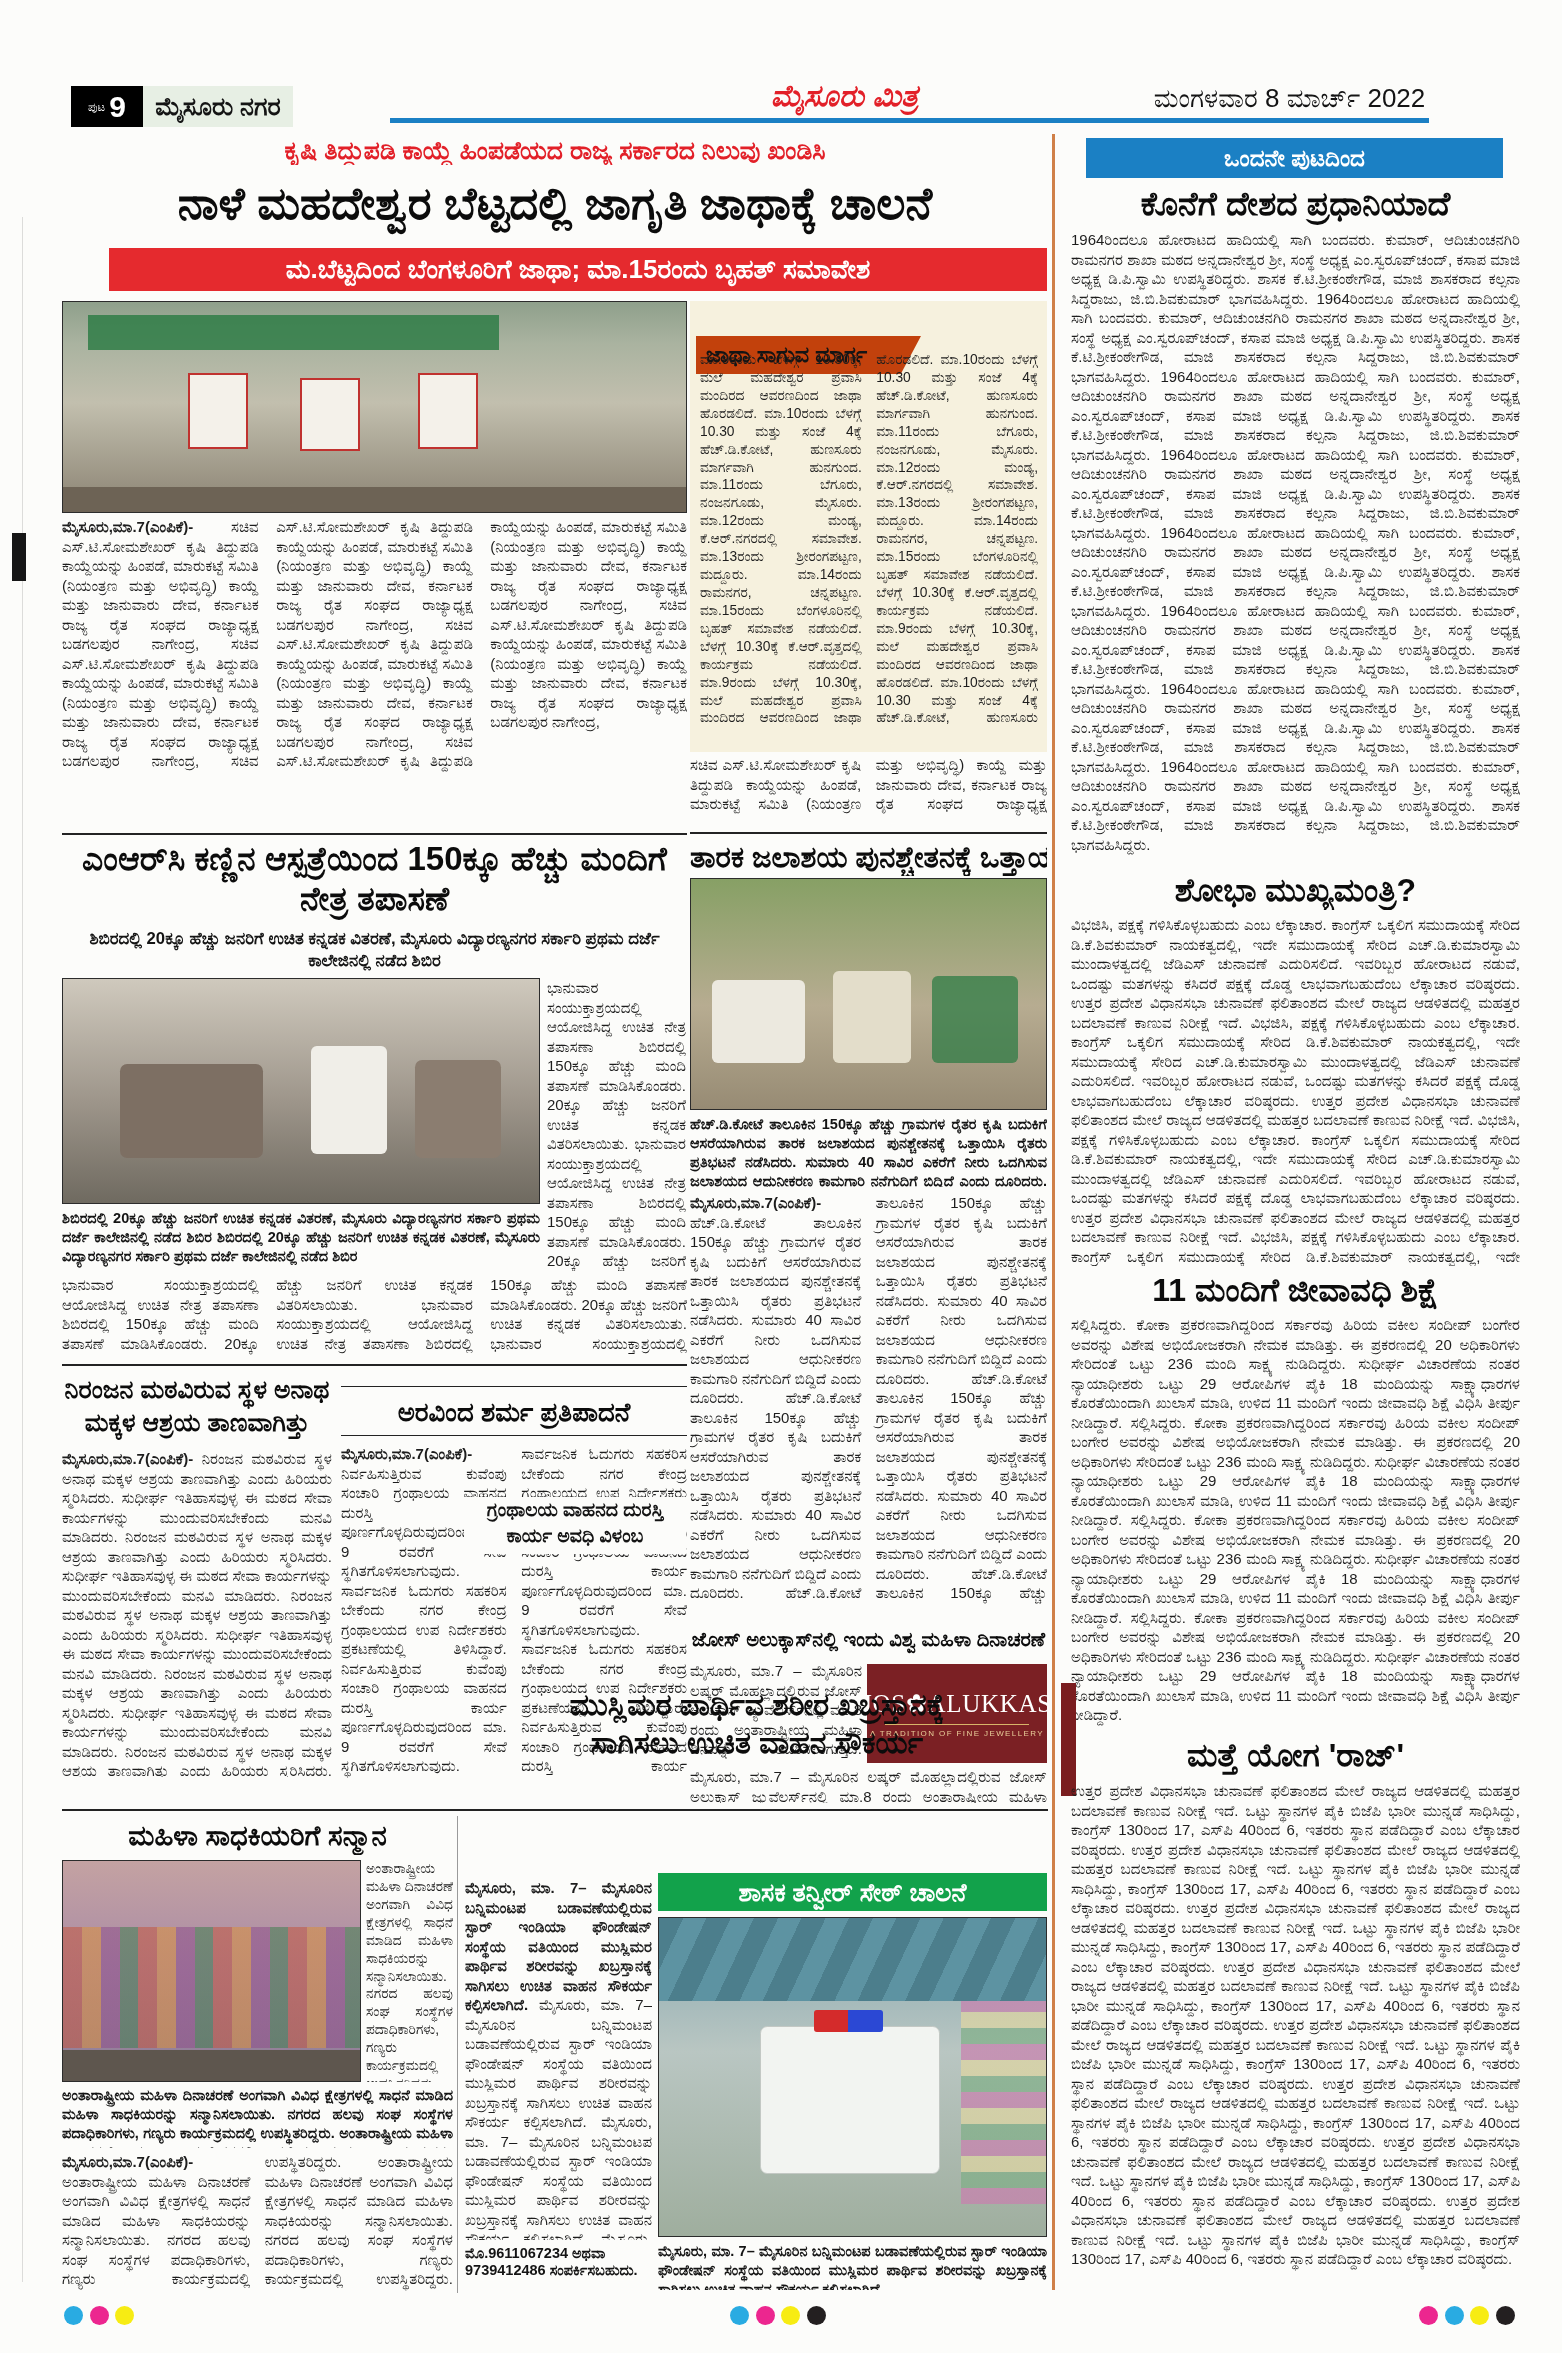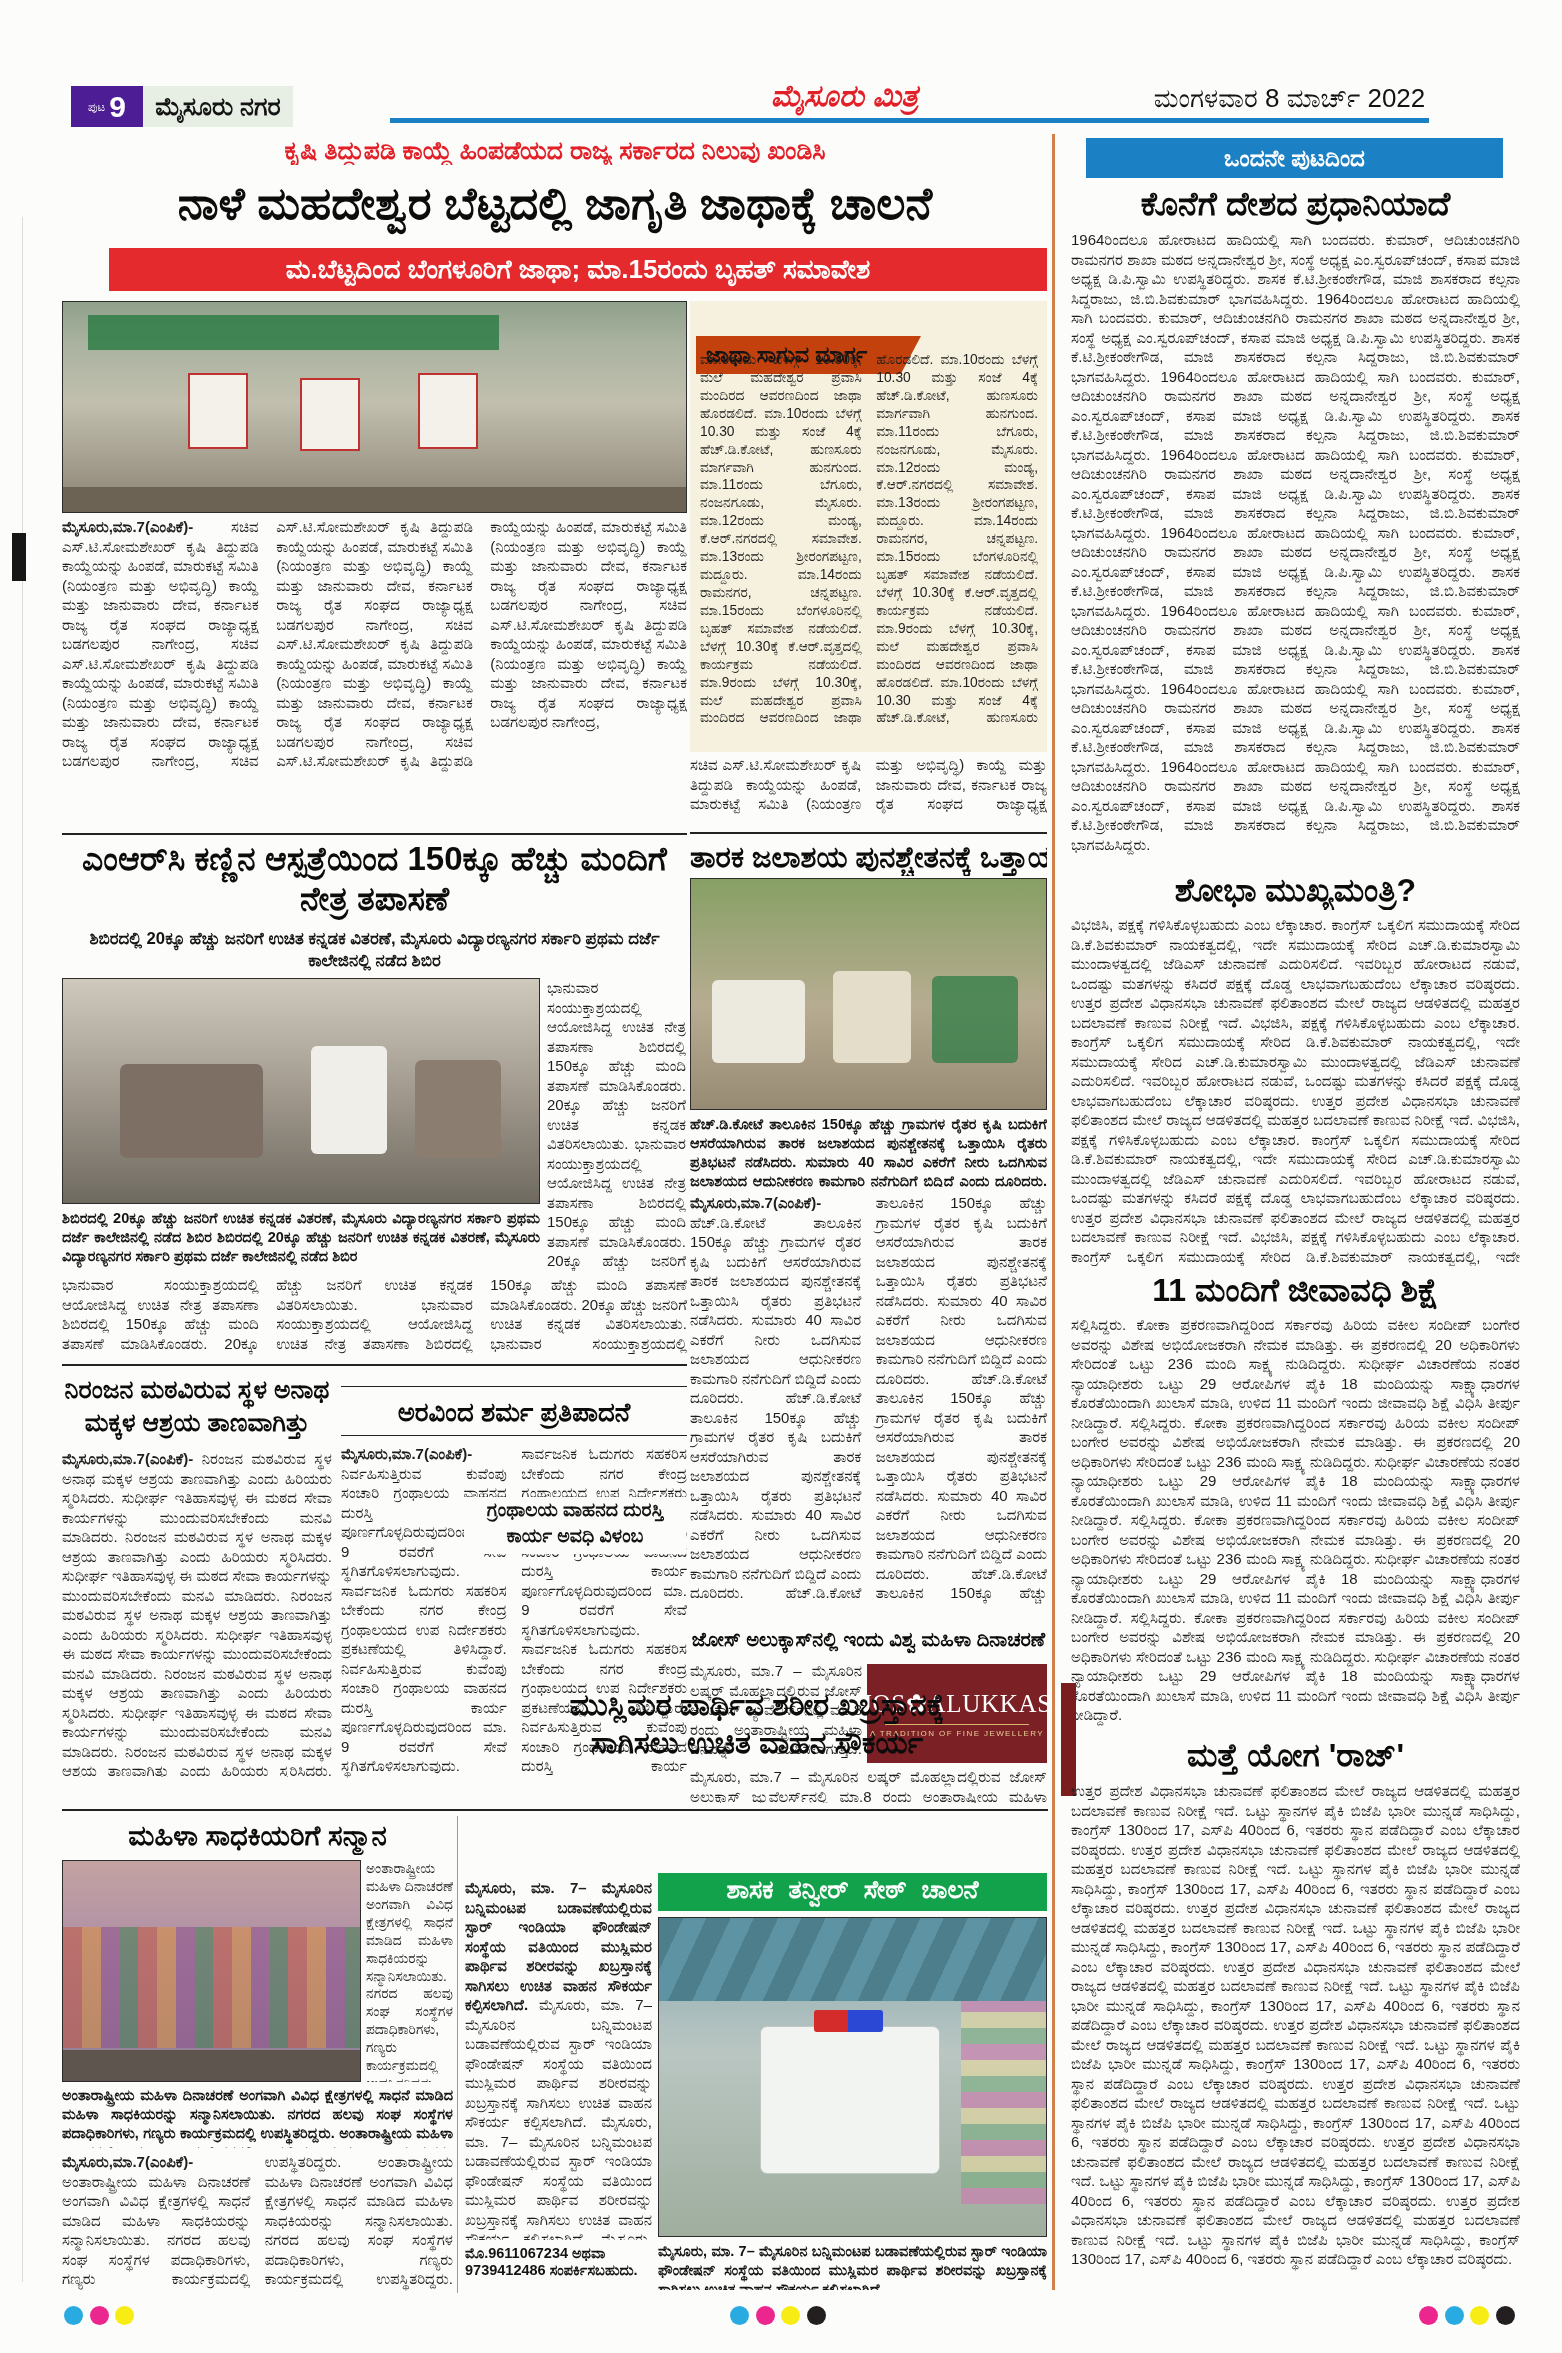--- a/index.html
+++ b/index.html
@@ -22,21 +22,21 @@
   .dot{width:19px;height:19px;border-radius:50%;display:inline-block;margin-right:6.5px;}
 </style>
 </head>
 <body>
 
 <div class="page">
 
   <div class="abs vline" style="left:22px;top:217px;width:1.4px;height:2065px;background:#dcdcda;"></div>
   <div class="abs" style="left:11.6px;top:533px;width:14.5px;height:48px;background:#161616;"></div>
 
-  <div class="abs" style="left:71px;top:86px;width:72px;height:41px;background:#4c1d95;color:#fff;display:flex;align-items:center;justify-content:center;gap:4.3px;">
+  <div class="abs" style="left:71px;top:86px;width:72px;height:41px;background:#000000;color:#fff;display:flex;align-items:center;justify-content:center;gap:4.3px;">
     <span style="font-size:11.6px;">ಪುಟ</span>
     <span style="font-size:30px;font-weight:bold;">9</span>
   </div>
   <div class="abs ctr" style="left:143px;top:86px;width:150px;height:41px;background:#e7efe4;font-size:25px;font-weight:bold;line-height:41px;">ಮೈಸೂರು ನಗರ</div>
   <div class="abs" style="left:390px;top:118px;width:1039px;height:5px;background:#1b80c4;"></div>
   <div class="abs ctr" style="left:725px;top:77px;width:239px;height:38px;color:#e22028;font-size:30px;font-weight:bold;font-style:italic;line-height:38px;">ಮೈಸೂರು ಮಿತ್ರ</div>
   <div class="abs ctr" style="left:1130px;top:81px;width:319px;height:35px;font-size:26px;line-height:35px;">ಮಂಗಳವಾರ 8 ಮಾರ್ಚ್ 2022</div>
 
   <div class="abs ctr nowrap" style="left:62px;top:135px;width:986px;height:30px;color:#e22028;font-size:25px;font-weight:bold;line-height:30px;">ಕೃಷಿ ತಿದ್ದುಪಡಿ ಕಾಯ್ದೆ ಹಿಂಪಡೆಯದ ರಾಜ್ಯ ಸರ್ಕಾರದ ನಿಲುವು ಖಂಡಿಸಿ</div>
   <div class="abs ctr headline nowrap" style="left:62px;top:168px;width:986px;height:75px;font-size:45px;line-height:72px;">ನಾಳೆ ಮಹದೇಶ್ವರ ಬೆಟ್ಟದಲ್ಲಿ ಜಾಗೃತಿ ಜಾಥಾಕ್ಕೆ ಚಾಲನೆ</div>
@@ -133,21 +133,21 @@
 
   <div class="abs ctr headline" style="left:467px;top:1686px;width:580px;height:80px;font-size:30px;line-height:1.25;">
     <div class="nowrap">ಮುಸ್ಲಿಮರ ಪಾರ್ಥಿವ ಶರೀರ ಖಬ್ರಸ್ತಾನಕ್ಕೆ</div>
     <div class="nowrap">ಸಾಗಿಸಲು ಉಚಿತ ವಾಹನ ಸೌಕರ್ಯ</div>
   </div>
   <div class="abs body-text" style="left:465px;top:1878px;width:187px;height:362px;">
     <b class="dl">ಮೈಸೂರು, ಮಾ. 7– ಮೈಸೂರಿನ ಬನ್ನಿಮಂಟಪ ಬಡಾವಣೆಯಲ್ಲಿರುವ ಸ್ಟಾರ್ ಇಂಡಿಯಾ ಫೌಂಡೇಷನ್ ಸಂಸ್ಥೆಯ ವತಿಯಿಂದ ಮುಸ್ಲಿಮರ ಪಾರ್ಥಿವ ಶರೀರವನ್ನು ಖಬ್ರಸ್ತಾನಕ್ಕೆ ಸಾಗಿಸಲು ಉಚಿತ ವಾಹನ ಸೌಕರ್ಯ ಕಲ್ಪಿಸಲಾಗಿದೆ.</b>
     <span>ಮೈಸೂರು, ಮಾ. 7– ಮೈಸೂರಿನ ಬನ್ನಿಮಂಟಪ ಬಡಾವಣೆಯಲ್ಲಿರುವ ಸ್ಟಾರ್ ಇಂಡಿಯಾ ಫೌಂಡೇಷನ್ ಸಂಸ್ಥೆಯ ವತಿಯಿಂದ ಮುಸ್ಲಿಮರ ಪಾರ್ಥಿವ ಶರೀರವನ್ನು ಖಬ್ರಸ್ತಾನಕ್ಕೆ ಸಾಗಿಸಲು ಉಚಿತ ವಾಹನ ಸೌಕರ್ಯ ಕಲ್ಪಿಸಲಾಗಿದೆ. ಮೈಸೂರು, ಮಾ. 7– ಮೈಸೂರಿನ ಬನ್ನಿಮಂಟಪ ಬಡಾವಣೆಯಲ್ಲಿರುವ ಸ್ಟಾರ್ ಇಂಡಿಯಾ ಫೌಂಡೇಷನ್ ಸಂಸ್ಥೆಯ ವತಿಯಿಂದ ಮುಸ್ಲಿಮರ ಪಾರ್ಥಿವ ಶರೀರವನ್ನು ಖಬ್ರಸ್ತಾನಕ್ಕೆ ಸಾಗಿಸಲು ಉಚಿತ ವಾಹನ ಸೌಕರ್ಯ ಕಲ್ಪಿಸಲಾಗಿದೆ. ಮೈಸೂರು, ಮಾ. 7– ಮೈಸೂರಿನ ಬನ್ನಿಮಂಟಪ ಬಡಾವಣೆಯಲ್ಲಿರುವ ಸ್ಟಾರ್ ಇಂಡಿಯಾ ಫೌಂಡೇಷನ್ ಸಂಸ್ಥೆಯ ವತಿಯಿಂದ ಮುಸ್ಲಿಮರ ಪಾರ್ಥಿವ ಶರೀರವನ್ನು ಖಬ್ರಸ್ತಾನಕ್ಕೆ ಸಾಗಿಸಲು ಉಚಿತ ವಾಹನ ಸೌಕರ್ಯ ಕಲ್ಪಿಸಲಾಗಿದೆ.</span>
   </div>
   <div class="abs" style="left:465px;top:2245px;width:187px;height:43px;font-size:14.5px;font-weight:bold;overflow:hidden;">ಮೊ.9611067234 ಅಥವಾ 9739412486 ಸಂಪರ್ಕಿಸಬಹುದು.</div>
-  <div class="abs ctr nowrap" style="left:658px;top:1873px;width:389px;height:38px;background:#12a24b;color:#fff;font-size:25px;font-weight:bold;line-height:38px;font-family:Liberation Mono, monospace;">ಶಾಸಕ ತನ್ವೀರ್ ಸೇಠ್ ಚಾಲನೆ</div>
+  <div class="abs ctr nowrap" style="left:658px;top:1873px;width:389px;height:38px;background:#12a24b;color:#fff;font-size:25px;font-weight:bold;line-height:38px;">ಶಾಸಕ ತನ್ವೀರ್ ಸೇಠ್ ಚಾಲನೆ</div>
   <div class="photo" style="left:658px;top:1917px;width:389px;height:320px;background:linear-gradient(180deg,#86a7b0 0%,#b9c6c2 42%,#9fae9e 100%);">
     <div style="left:0;top:0;width:100%;height:26%;background:repeating-linear-gradient(115deg,#4c7e8c 0 22px,#5d93a2 22px 43px);"></div>
     <div style="left:26%;top:34%;width:46%;height:46%;background:#f2f4f1;border-radius:7.2px;border:1.4px solid #c3c8c4;"></div>
     <div style="left:40%;top:29%;width:18%;height:7%;background:linear-gradient(90deg,#d42b2b 0 50%,#2b48d4 50% 100%);border-radius:2.9px;"></div>
     <div style="left:78%;top:26%;width:22%;height:64%;background:repeating-linear-gradient(0deg,#c97fae 0 16px,#7fae86 16px 32px,#e0d6a1 32px 48px);opacity:.7;"></div>
   </div>
   <div class="abs caption" style="left:658px;top:2242px;width:389px;height:48px;">ಮೈಸೂರು, ಮಾ. 7– ಮೈಸೂರಿನ ಬನ್ನಿಮಂಟಪ ಬಡಾವಣೆಯಲ್ಲಿರುವ ಸ್ಟಾರ್ ಇಂಡಿಯಾ ಫೌಂಡೇಷನ್ ಸಂಸ್ಥೆಯ ವತಿಯಿಂದ ಮುಸ್ಲಿಮರ ಪಾರ್ಥಿವ ಶರೀರವನ್ನು ಖಬ್ರಸ್ತಾನಕ್ಕೆ ಸಾಗಿಸಲು ಉಚಿತ ವಾಹನ ಸೌಕರ್ಯ ಕಲ್ಪಿಸಲಾಗಿದೆ.</div>
 
   <div class="abs" style="left:1052px;top:134px;width:2.9px;height:2156px;background:#d08048;"></div>
 

